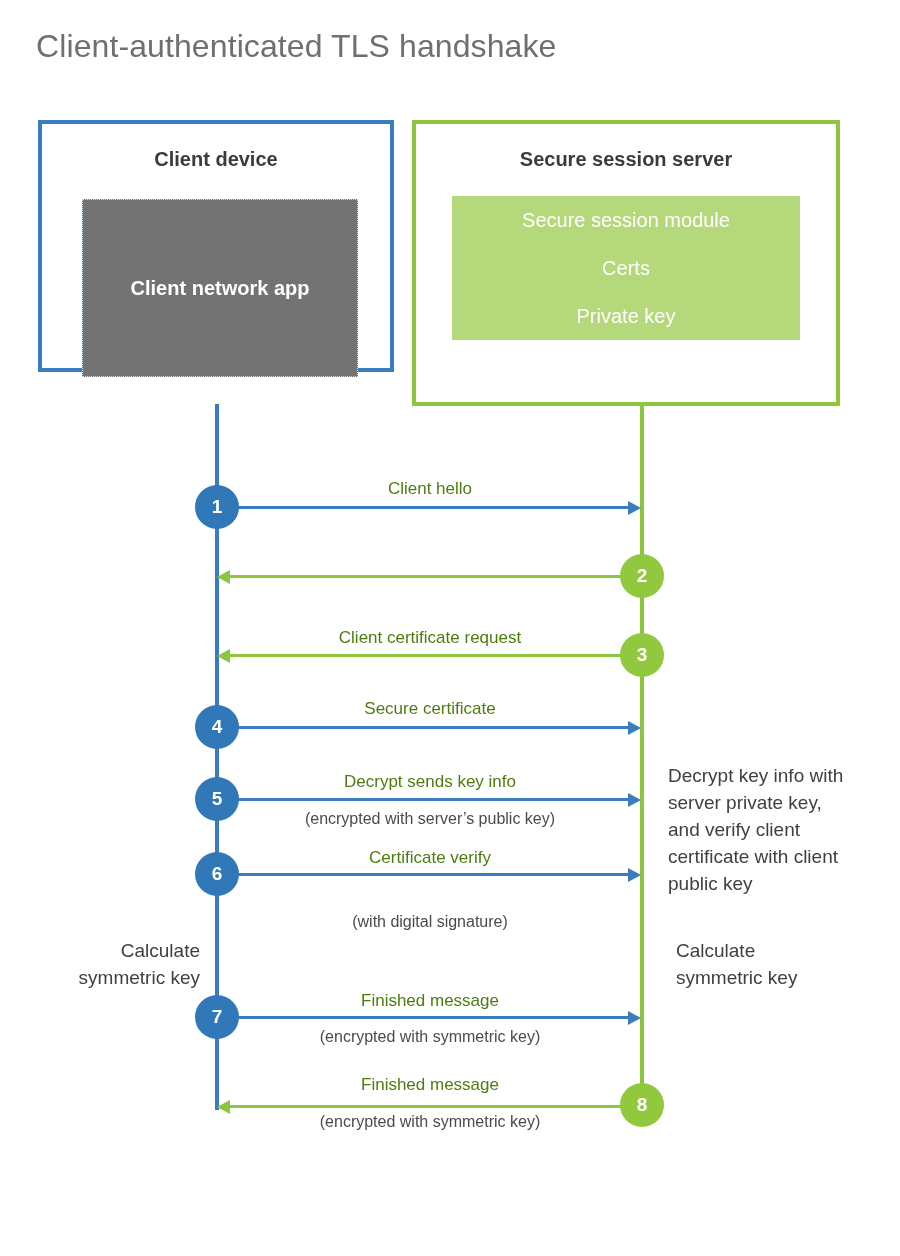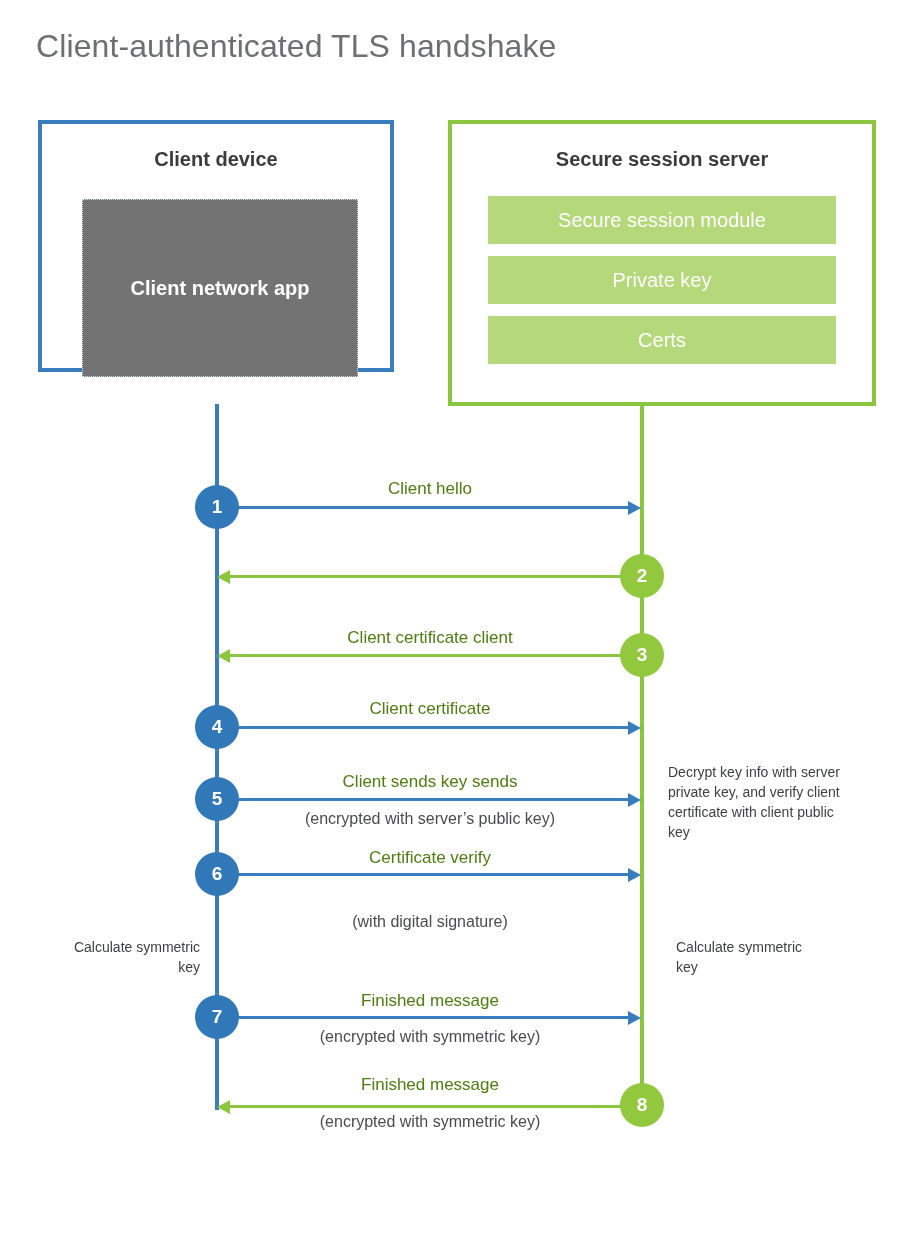--- a/index.html
+++ b/index.html
@@ -38,21 +38,21 @@
     background: #ffffff;
   }
   .actor-box.client {
     left: 38px;
     top: 120px;
     width: 356px;
     height: 252px;
     border: 4px solid #3a7dbf;
   }
   .actor-box.server {
-    left: 448px;
+    left: 412px;
     top: 120px;
     width: 428px;
     height: 286px;
     border: 4px solid #8cc63e;
   }
   .actor-title {
     position: absolute;
     left: 0;
     right: 0;
     top: 24px;
@@ -83,21 +83,21 @@
 
   .server-modules {
     position: absolute;
     left: 36px;
     top: 72px;
     right: 36px;
   }
   .server-module {
     height: 48px;
     background: #b5d97a;
-    margin-bottom: 12px;
+    margin-bottom: 0;
     display: flex;
     align-items: center;
     justify-content: center;
     color: #ffffff;
     font-size: 20px;
     font-weight: 400;
   }
   .server-module:last-child { margin-bottom: 0; }
 
   
@@ -163,21 +163,21 @@
     color: #ffffff;
     font-size: 19px;
     font-weight: 700;
   }
   .step-badge.blue { background: #3178b9; }
   .step-badge.green { background: #92c83e; }
 
   
   .side-note {
     position: absolute;
-    font-size: 14px;
+    font-size: 19px;
     line-height: 1.42;
     color: #3f4042;
   }
   .side-note.right-align { text-align: right; }
   .side-note.left-align { text-align: left; }
 </style>
 </head>
 <body>
 
 <div id="canvas">
@@ -186,48 +186,48 @@
 
   <div class="actor-box client">
     <div class="actor-title">Client device</div>
     <div class="client-app">Client network app</div>
   </div>
 
   <div class="actor-box server">
     <div class="actor-title">Secure session server</div>
     <div class="server-modules">
       <div class="server-module">Secure session module</div>
+      <div class="server-module">Certs</div>
       <div class="server-module">Private key</div>
-      <div class="server-module">Certs</div>
     </div>
   </div>
 
   <div class="lifeline client-line"></div>
   <div class="lifeline server-line"></div>
 
   <div class="msg-label" style="left:218px; top:479px; width:424px;">Client hello</div>
   <div class="msg-line blue" style="left:218px; top:506px; width:410px;"></div>
   <div class="arrow-head right blue" style="left:628px; top:500.5px;"></div>
   <div class="step-badge blue" style="left:195px; top:485px;">1</div>
 
   <div class="msg-line green" style="left:230px; top:575px; width:412px;"></div>
   <div class="arrow-head left green" style="left:217px; top:569.5px;"></div>
   <div class="step-badge green" style="left:620px; top:554px;">2</div>
 
-  <div class="msg-label" style="left:218px; top:628px; width:424px;">Client certificate client</div>
+  <div class="msg-label" style="left:218px; top:628px; width:424px;">Client certificate request</div>
   <div class="msg-line green" style="left:230px; top:654px; width:412px;"></div>
   <div class="arrow-head left green" style="left:217px; top:648.5px;"></div>
   <div class="step-badge green" style="left:620px; top:633px;">3</div>
 
-  <div class="msg-label" style="left:218px; top:699px; width:424px;">Client certificate</div>
+  <div class="msg-label" style="left:218px; top:699px; width:424px;">Secure certificate</div>
   <div class="msg-line blue" style="left:218px; top:726px; width:410px;"></div>
   <div class="arrow-head right blue" style="left:628px; top:720.5px;"></div>
   <div class="step-badge blue" style="left:195px; top:705px;">4</div>
 
-  <div class="msg-label" style="left:218px; top:772px; width:424px;">Client sends key sends</div>
+  <div class="msg-label" style="left:218px; top:772px; width:424px;">Decrypt sends key info</div>
   <div class="msg-line blue" style="left:218px; top:798px; width:410px;"></div>
   <div class="arrow-head right blue" style="left:628px; top:792.5px;"></div>
   <div class="msg-sublabel" style="left:218px; top:810px; width:424px;">(encrypted with server’s public key)</div>
   <div class="step-badge blue" style="left:195px; top:777px;">5</div>
 
   <div class="msg-label" style="left:218px; top:848px; width:424px;">Certificate verify</div>
   <div class="msg-line blue" style="left:218px; top:873px; width:410px;"></div>
   <div class="arrow-head right blue" style="left:628px; top:867.5px;"></div>
   <div class="msg-sublabel" style="left:218px; top:885px; width:424px;margin-top:28px;">(with digital signature)</div>
   <div class="step-badge blue" style="left:195px; top:852px;">6</div>

